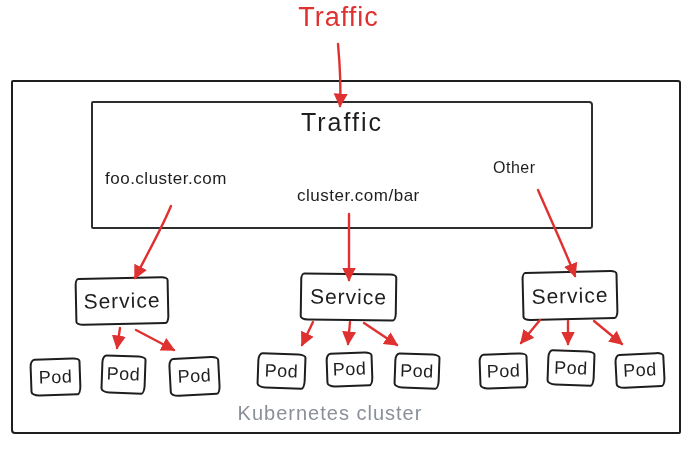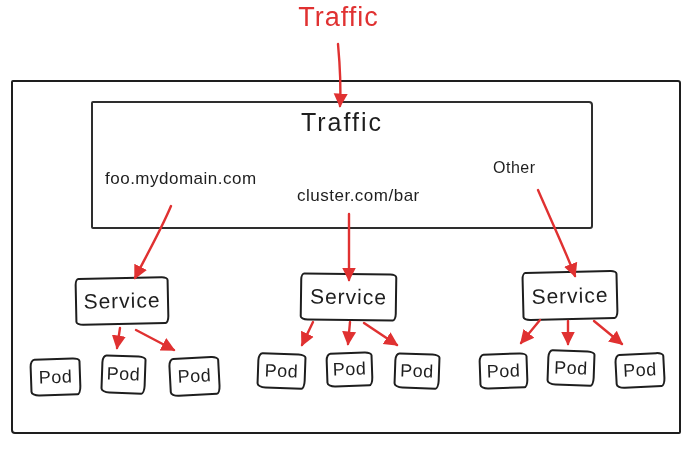--- a/index.html
+++ b/index.html
@@ -59,39 +59,40 @@
 <body>
 
 <div class="canvas">
 
   <div class="abs traffic-label">Traffic</div>
 
   <div class="abs outer-box"></div>
 
   <div class="abs ingress-box">
     <div class="abs ingress-title">Traffic</div>
-    <div class="abs rule rule-foo">foo.mydomain.com</div>
+    <div class="abs rule rule-foo">foo.cluster.com</div>
     <div class="abs rule rule-bar">cluster.com/bar</div>
     <div class="abs rule rule-other">Other</div>
   </div>
 
   <div class="abs service-box service-1">Service</div>
   <div class="abs service-box service-2">Service</div>
   <div class="abs service-box service-3">Service</div>
 
   <div class="abs pod-box pod-1">Pod</div>
   <div class="abs pod-box pod-2">Pod</div>
   <div class="abs pod-box pod-3">Pod</div>
   <div class="abs pod-box pod-4">Pod</div>
   <div class="abs pod-box pod-5">Pod</div>
   <div class="abs pod-box pod-6">Pod</div>
   <div class="abs pod-box pod-7">Pod</div>
   <div class="abs pod-box pod-8">Pod</div>
   <div class="abs pod-box pod-9">Pod</div>
 
+  <div class="abs cluster-label">Kubernetes cluster</div>
 
   <svg class="abs arrow-layer" viewBox="0 0 700 452" xmlns="http://www.w3.org/2000/svg">
     <defs>
       <marker id="ah" viewBox="0 0 10 10" refX="8" refY="5" markerWidth="6.5" markerHeight="6.5" orient="auto-start-reverse">
         <path d="M0,0.5 L9,5 L0,9.5 z" fill="#e03131"></path>
       </marker>
     </defs>
     <g stroke="#e03131" stroke-width="2.4" fill="none" stroke-linecap="round">
       <path d="M338,44 C340,66 341,88 340,106" marker-end="url(#ah)"></path>
       <path d="M171,206 C160,232 145,258 135,278" marker-end="url(#ah)"></path>

